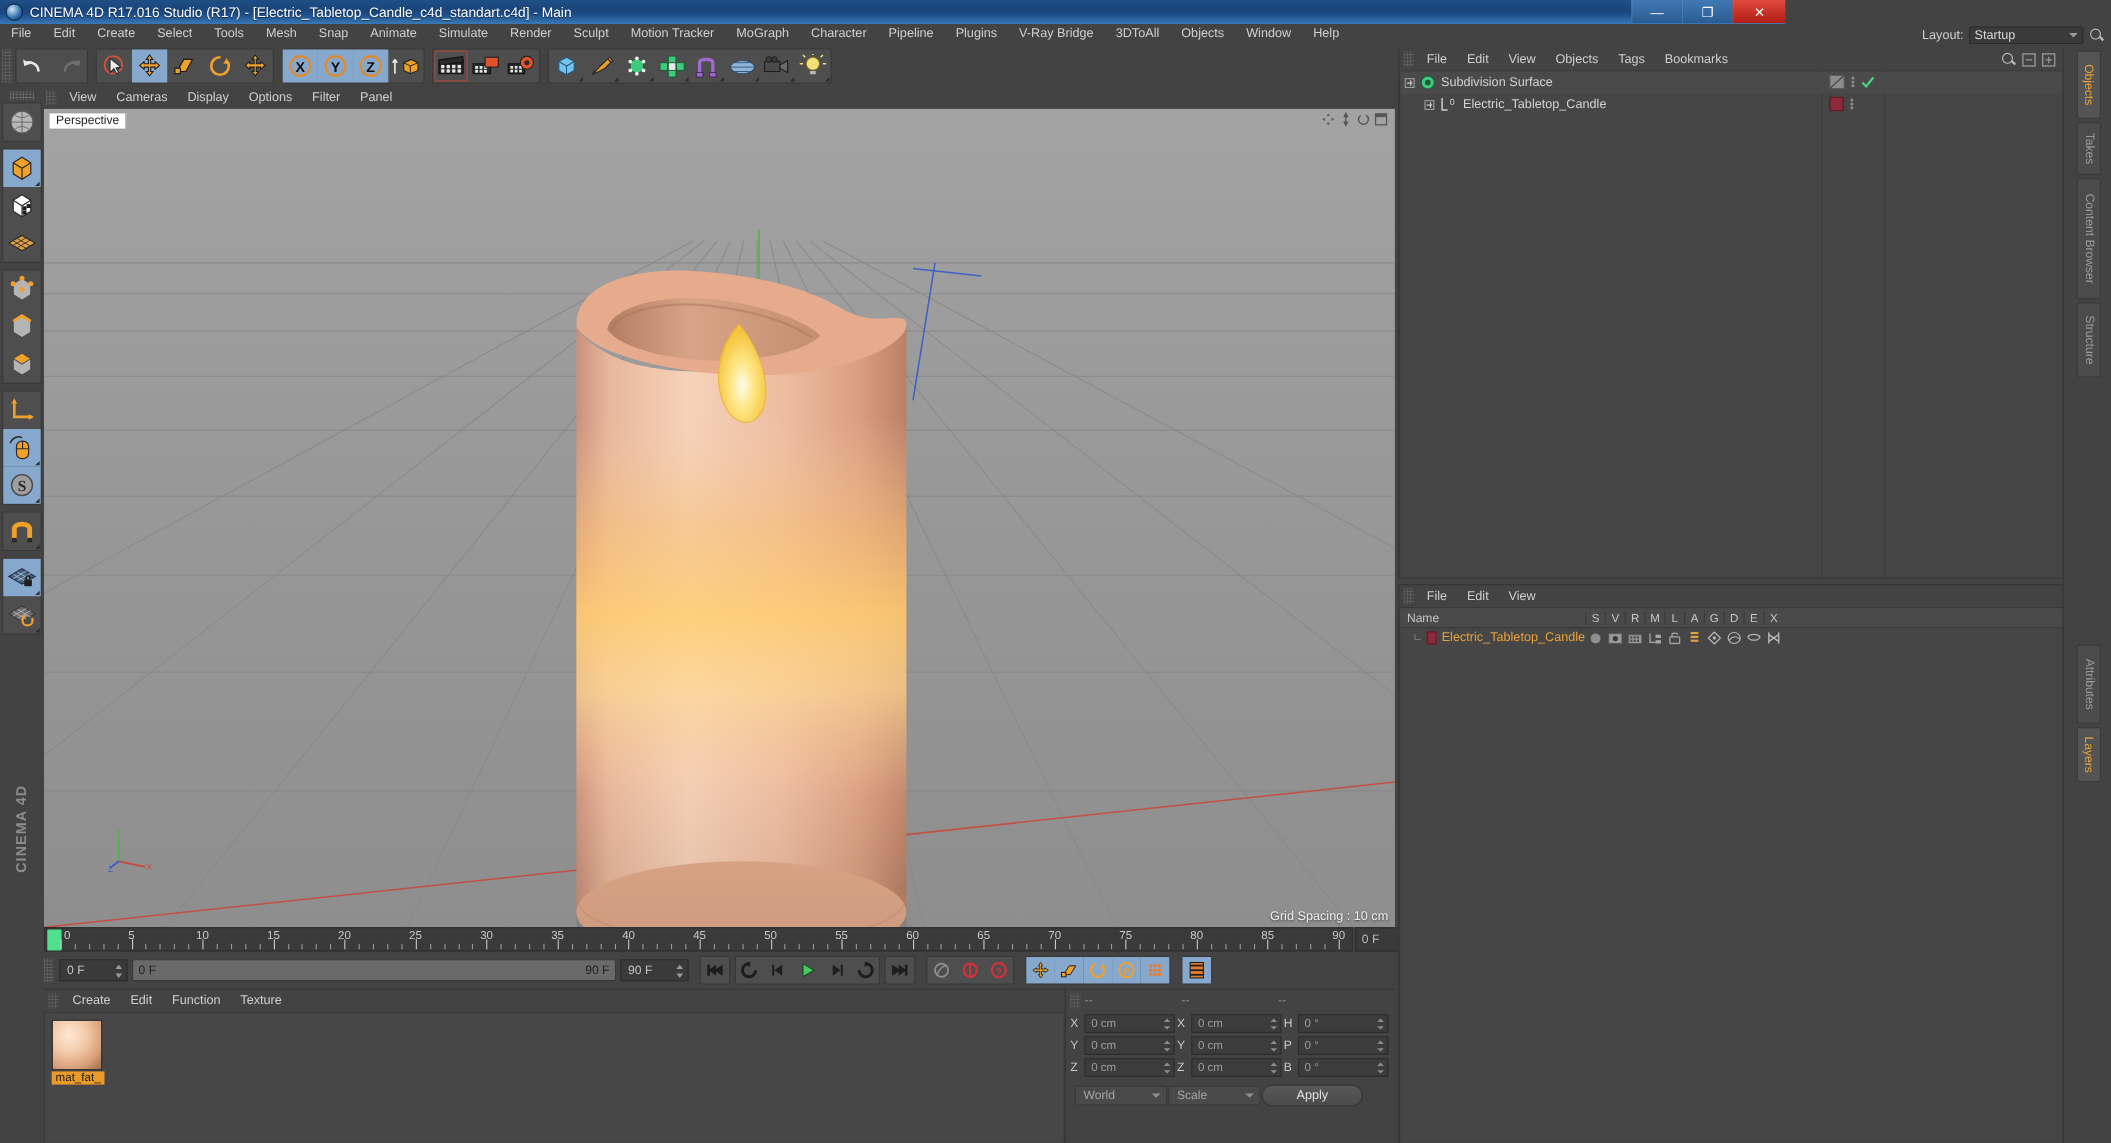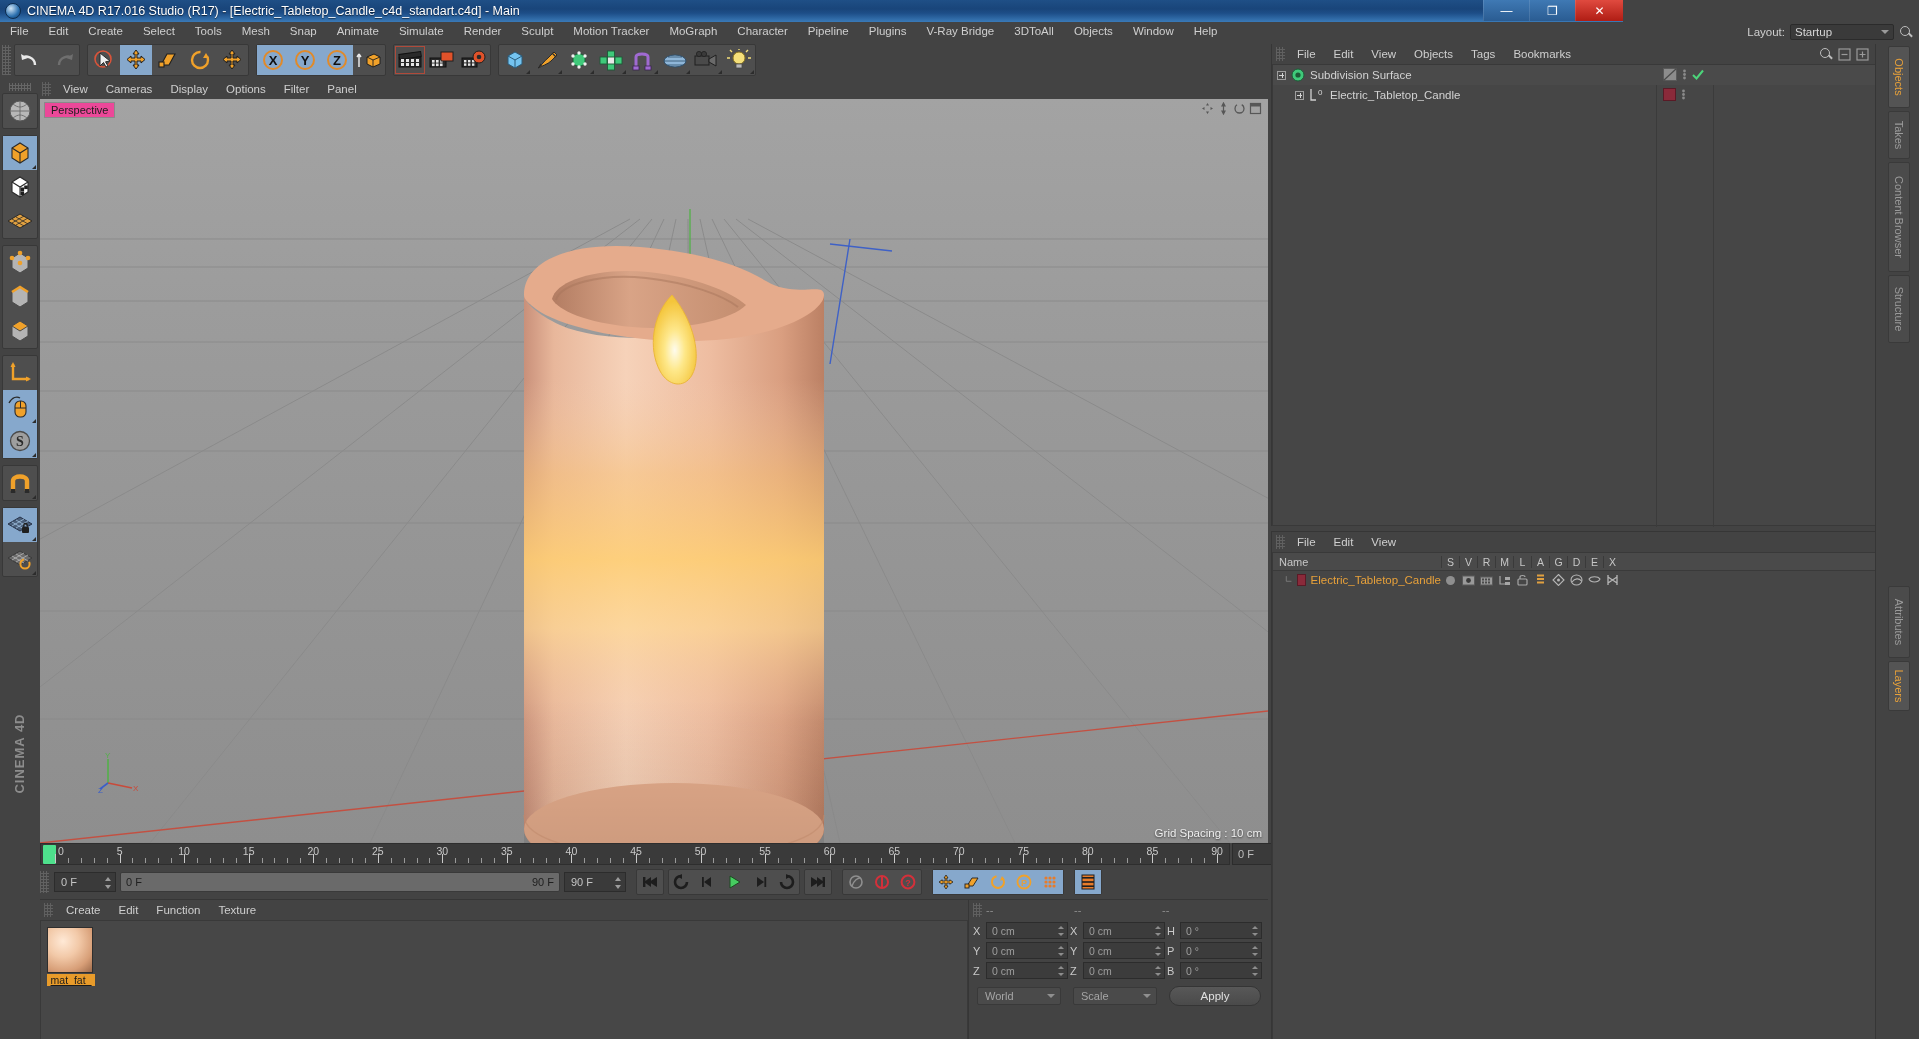--- a/index.html
+++ b/index.html
@@ -78,21 +78,21 @@
   
   .vpwrap { position:absolute; left:40px; top:79px; width:1228px; height:764px; background:#3c3c3c; }
   .vpmenu { height:20px; display:flex; align-items:center; background:#434343; }
   .vpmenu .mi { padding:0 9px; font-size:11.5px; color:#cfcfcf; line-height:20px; }
   .vpmenu .g2 { width:9px;height:14px;margin:0 3px 0 2px;
     background-image:repeating-linear-gradient(0deg,#6d6d6d 0 1px,transparent 1px 3px),
                      repeating-linear-gradient(90deg,#6d6d6d 0 1px,transparent 1px 3px);
     background-size:3px 3px; opacity:.7;}
   .viewport { position:absolute; left:0; top:20px; width:1228px; height:744px;
     background:#9b9b9b; overflow:hidden; }
-  .vp-label { position:absolute; left:4px; top:3px; background:#ec4899; color:#1d1d1d;
+  .vp-label { position:absolute; left:4px; top:3px; background:#ffffff; color:#1d1d1d;
     font-size:11px; padding:1px 6px; border:1px solid #8a8a8a; z-index:6; }
   .vp-grid { position:absolute; left:0; top:0; width:100%; height:100%; }
   .gridspace { position:absolute; right:6px; bottom:4px; color:#efefef; font-size:11.5px;
     text-shadow:0 1px 2px rgba(0,0,0,.6); z-index:6; }
   .vp-nav { position:absolute; right:6px; top:3px; display:flex; gap:3px; z-index:6; }
   .vp-nav i { width:13px; height:13px; display:block; opacity:.85; }
   .axisgiz { position:absolute; left:58px; bottom:50px; width:40px; height:40px; z-index:6; }
 
   
   .tlwrap { position:absolute; left:40px; top:843px; width:1228px; height:56px; background:#434343; }
@@ -132,40 +132,40 @@
   .matmenu .mi { padding:0 9px; font-size:11.5px; color:#cfcfcf; line-height:20px; }
   .matbody { position:absolute; left:0; top:20px; width:928px; height:120px; background:#474747;
     border:1px solid #393939; padding:6px; }
   .matitem { width:48px; }
   .matsphere { width:46px; height:46px; border:1px solid #2e2e2e;
     background:
       radial-gradient(circle at 34% 30%, #ffe9d6 0%, #f2c9a8 38%, #d79e77 72%, #9d6a4a 100%),
       repeating-conic-gradient(#cfcfcf 0% 25%, #8f8f8f 0% 50%) ;
     background-size:100% 100%, 10px 10px; background-blend-mode:normal; }
   .matname { background:#e89b2a; color:#1b1b1b; font-size:10.5px; text-align:center;
-    margin-top:1px; padding:0 1px; white-space:nowrap; overflow:hidden;text-decoration:underline; }
+    margin-top:1px; padding:0 1px; white-space:nowrap; overflow:hidden; }
 
   
   .coordwrap { position:absolute; left:968px; top:899px; width:300px; height:140px;
     background:#434343; border-top:1px solid #363636; border-left:1px solid #363636; }
   .coordhdr { height:20px; display:flex; align-items:center; }
   .coordhdr .g2 { width:9px;height:14px;margin:0 4px 0 4px;
     background-image:repeating-linear-gradient(0deg,#6d6d6d 0 1px,transparent 1px 3px),
                      repeating-linear-gradient(90deg,#6d6d6d 0 1px,transparent 1px 3px);
     background-size:3px 3px; opacity:.7;}
   .coordhdr .h { width:88px; font-size:11px; color:#8f8f8f; text-align:left; }
   .crow { display:flex; align-items:center; height:19px; margin:1px 0 0 4px; gap:2px; }
   .clab { width:11px; font-size:11px; color:#c9c9c9; text-align:left; }
   .cfield { width:82px; height:17px; background:#3c3c3c; border:1px solid #2c2c2c;
     font-size:10.5px; color:#9e9e9e; display:flex; align-items:center; padding-left:5px;
     position:relative; }
   .cfield .spin{right:2px;top:2px;height:12px;}
   .cfield .spin:before{border-bottom:3px solid #8d8d8d;}
   .cfield .spin:after{border-top:3px solid #8d8d8d;}
-  .crow3 { display:flex; align-items:center; gap:12px; margin:6px 0 0 8px; }
+  .crow3 { display:flex; align-items:center; gap:1px; margin:6px 0 0 8px; }
   .cdrop { width:84px; height:18px; background:#4a4a4a; border:1px solid #393939;
     border-radius:2px; font-size:11px; color:#a5a5a5; display:flex; align-items:center;
     padding-left:7px; position:relative; }
   .cdrop .caret{position:absolute;right:5px;width:0;height:0;
     border-left:4px solid transparent;border-right:4px solid transparent;border-top:4px solid #8f8f8f;}
   .applybtn { width:92px; height:20px; border-radius:10px; background:linear-gradient(180deg,#585858,#4a4a4a);
     border:1px solid #353535; color:#e0e0e0; font-size:11.5px; display:flex; align-items:center;
     justify-content:center; }
 
   

